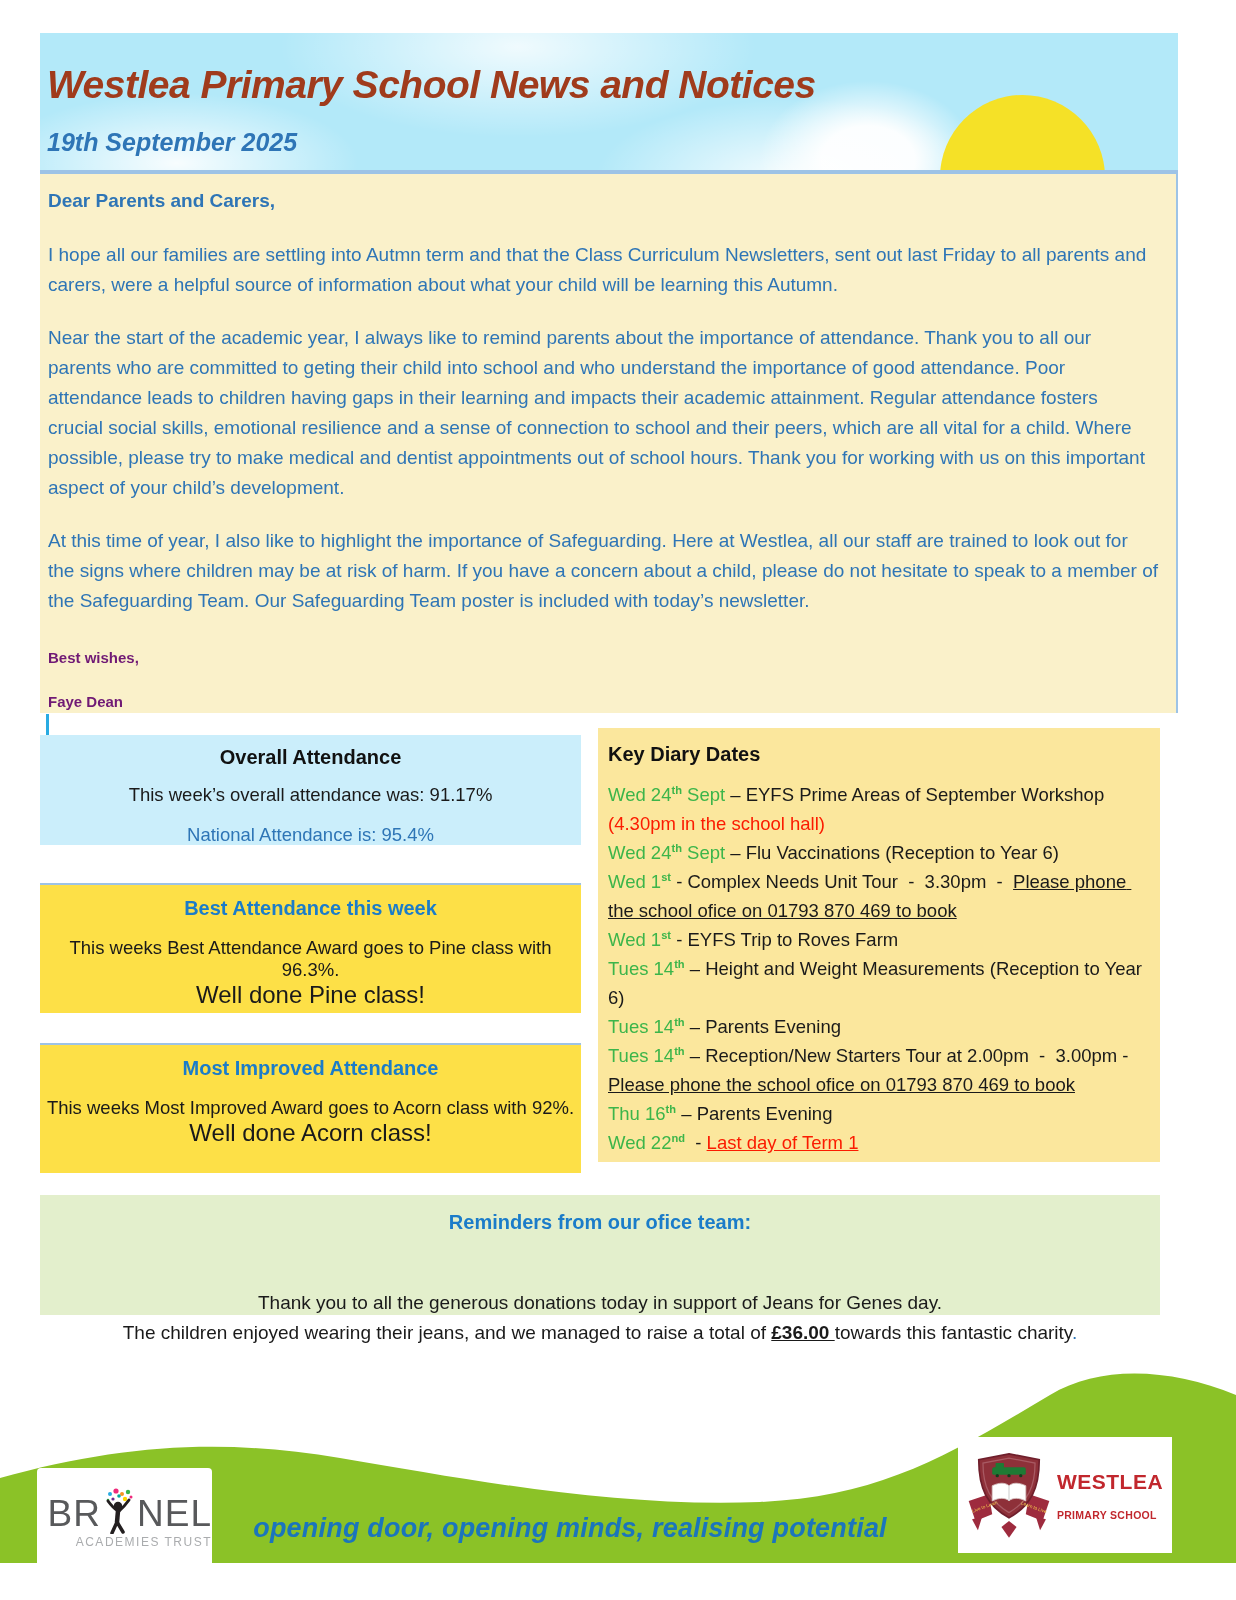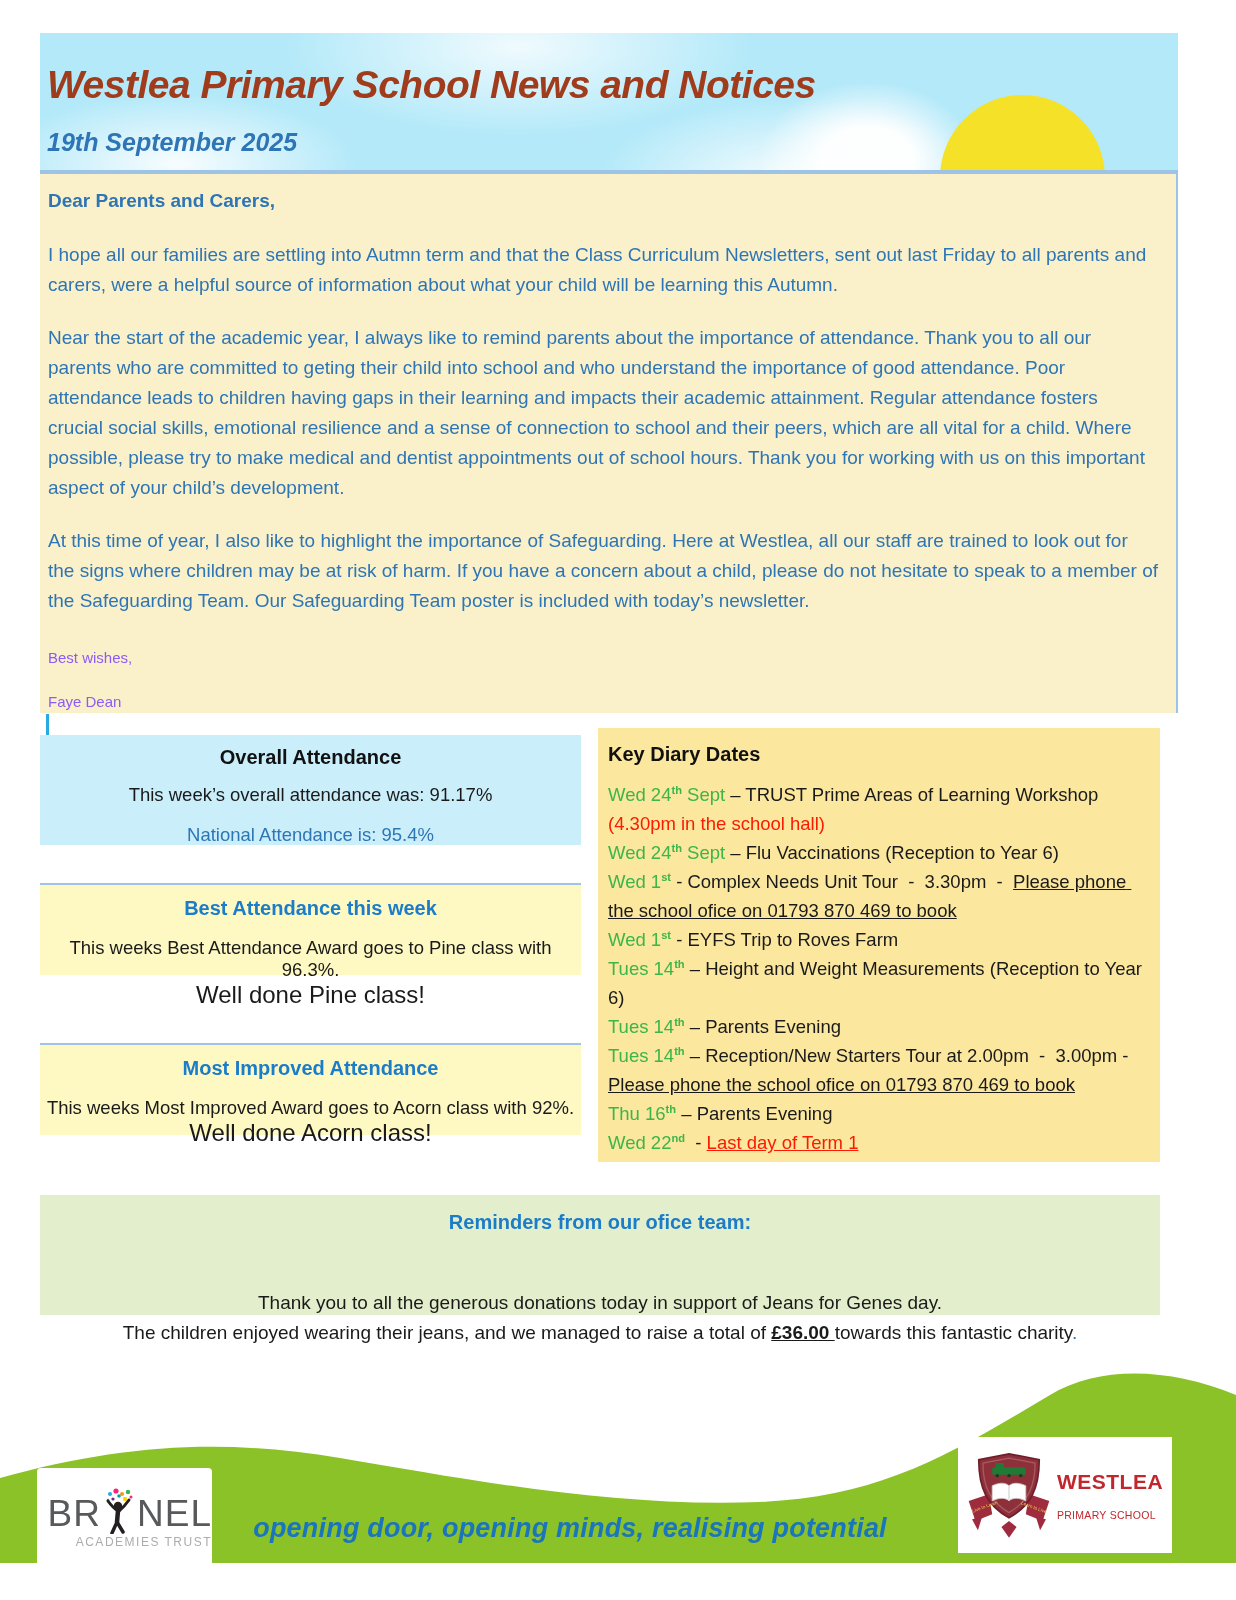--- a/index.html
+++ b/index.html
@@ -25,32 +25,32 @@
   .header-date { position:absolute; left:7px; top:95px; font-size:25px; font-weight:700; color:#2e75b6; }
 
   
   .letter {
     position:absolute; left:40px; top:172px; width:1138px; height:541px;
     background:#faf1ca; border-top:2px solid #9dc3e6; border-right:2px solid #9dc3e6;
     padding:12px 18px 0 8px; color:#2e75b6; font-size:19px; line-height:1.57; overflow:hidden;
   }
   .letter .greeting { font-weight:700; margin-bottom:24px; }
   .letter p.body-par { margin-bottom:24px; }
-  .signoff { margin-top:30px; color:#8b5cf6; font-weight:400; font-size:15px; }
+  .signoff { margin-top:30px; color:#701a75; font-weight:700; font-size:15px; }
   .signoff div { margin-bottom:21px; }
   .cursor-artifact { position:absolute; left:46px; top:714px; width:3px; height:23px; background:#29abe2; }
 
   
   .box-title { font-size:20px; font-weight:700; }
   .blue-box { position:absolute; left:40px; top:735px; width:541px; height:110px; background:#cbeefb; text-align:center; padding-top:11px; }
   .blue-box .box-title { color:#111; }
   .blue-box .l1 { margin-top:15px; font-size:18.5px; color:#1a1a1a; }
   .blue-box .l2 { margin-top:18px; font-size:18.5px; color:#2e75b6; }
 
-  .pink-box { position:absolute; left:40px; width:541px; height:92px; background:#fef9c3; border-top:2px solid #9dc3e6; text-align:center; padding-top:12px; }
+  .pink-box { position:absolute; left:40px; width:541px; height:130px; background:#fde047; border-top:2px solid #9dc3e6; text-align:center; padding-top:12px; }
   .pink-box.first { top:883px; }
   .pink-box.second { top:1043px; }
   .pink-box .box-title { color:#1b7cc9; }
   .pink-box .l1 { margin-top:17px; font-size:18.5px; color:#1a1a1a; }
   .pink-box .l2 { margin-top:0; font-size:24px; color:#1a1a1a; }
 
   .diary-box { position:absolute; left:598px; top:728px; width:562px; height:434px; background:#fbe79d; padding:15px 12px 0 10px; }
   .diary-box .box-title { color:#111; margin-bottom:14px; }
   .diary-line { font-size:18.5px; line-height:1.57; color:#1a1a1a; white-space:pre-wrap; }
 
@@ -76,21 +76,21 @@
     display:flex; flex-direction:column; align-items:flex-end; justify-content:center; }
   .brunel-word { display:flex; align-items:flex-end; color:#58595b; font-size:37px; font-weight:400; letter-spacing:1px; line-height:1; }
   .brunel-figure { width:34px; height:46px; margin:0 1px -2px 1px; }
   .brunel-sub { margin-top:3px; font-size:12px; color:#aaacae; letter-spacing:1.5px; }
 
   .westlea-box { position:absolute; left:958px; top:1437px; width:214px; height:116px; background:#fff;
     display:flex; align-items:center; justify-content:center; gap:6px; }
   .westlea-crest { width:84px; height:100px; flex:0 0 auto; }
   .westlea-text { display:flex; flex-direction:column; }
   .westlea-name { font-size:21px; font-weight:800; color:#c1272d; letter-spacing:.5px; }
-  .westlea-sub { font-size:10.5px; font-weight:400; color:#c1272d; margin-top:15px; letter-spacing:.3px; }
+  .westlea-sub { font-size:10.5px; font-weight:700; color:#c1272d; margin-top:15px; letter-spacing:.3px; }
 </style>
 </head>
 <body>
 
 <div class="page">
 
   <div class="header">
     <div class="sun-glow"></div>
     <div class="sun"></div>
     <div class="header-title">Westlea Primary School News and Notices</div>
@@ -123,21 +123,21 @@
   </div>
 
   <div class="pink-box second">
     <div class="box-title">Most Improved Attendance</div>
     <div class="l1">This weeks Most Improved Award goes to Acorn class with 92%.</div>
     <div class="l2">Well done Acorn class!</div>
   </div>
 
   <div class="diary-box">
     <div class="box-title">Key Diary Dates</div>
-    <div class="diary-line"><span class="c-g">Wed 24</span><sup class="c-g">th</sup><span class="c-g"> Sept </span><span>– TRUST Prime Areas of Learning Workshop </span><span class="c-r">(4.30pm in the school hall)</span></div>
+    <div class="diary-line"><span class="c-g">Wed 24</span><sup class="c-g">th</sup><span class="c-g"> Sept </span><span>– EYFS Prime Areas of September Workshop </span><span class="c-r">(4.30pm in the school hall)</span></div>
     <div class="diary-line"><span class="c-g">Wed 24</span><sup class="c-g">th</sup><span class="c-g"> Sept </span><span>– Flu Vaccinations (Reception to Year 6)</span></div>
     <div class="diary-line"><span class="c-g">Wed 1</span><sup class="c-g">st</sup><span class="c-g"> </span><span>- Complex Needs Unit Tour  -  3.30pm  -  </span><span class="seg-u">Please phone the school ofice on 01793 870 469 to book</span></div>
     <div class="diary-line"><span class="c-g">Wed 1</span><sup class="c-g">st</sup><span class="c-g"> </span><span>- EYFS Trip to Roves Farm</span></div>
     <div class="diary-line"><span class="c-g">Tues 14</span><sup class="c-g">th</sup><span class="c-g"> </span><span>– Height and Weight Measurements (Reception to Year 6)</span></div>
     <div class="diary-line"><span class="c-g">Tues 14</span><sup class="c-g">th</sup><span class="c-g"> </span><span>– Parents Evening</span></div>
     <div class="diary-line"><span class="c-g">Tues 14</span><sup class="c-g">th</sup><span class="c-g"> </span><span>– Reception/New Starters Tour at 2.00pm  -  3.00pm - </span><span class="seg-u">Please phone the school ofice on 01793 870 469 to book</span></div>
     <div class="diary-line"><span class="c-g">Thu 16</span><sup class="c-g">th</sup><span class="c-g"> </span><span>– Parents Evening</span></div>
     <div class="diary-line"><span class="c-g">Wed 22</span><sup class="c-g">nd</sup><span class="c-g">  </span><span>- </span><span class="c-r seg-u">Last day of Term 1</span></div>
   </div>
 

